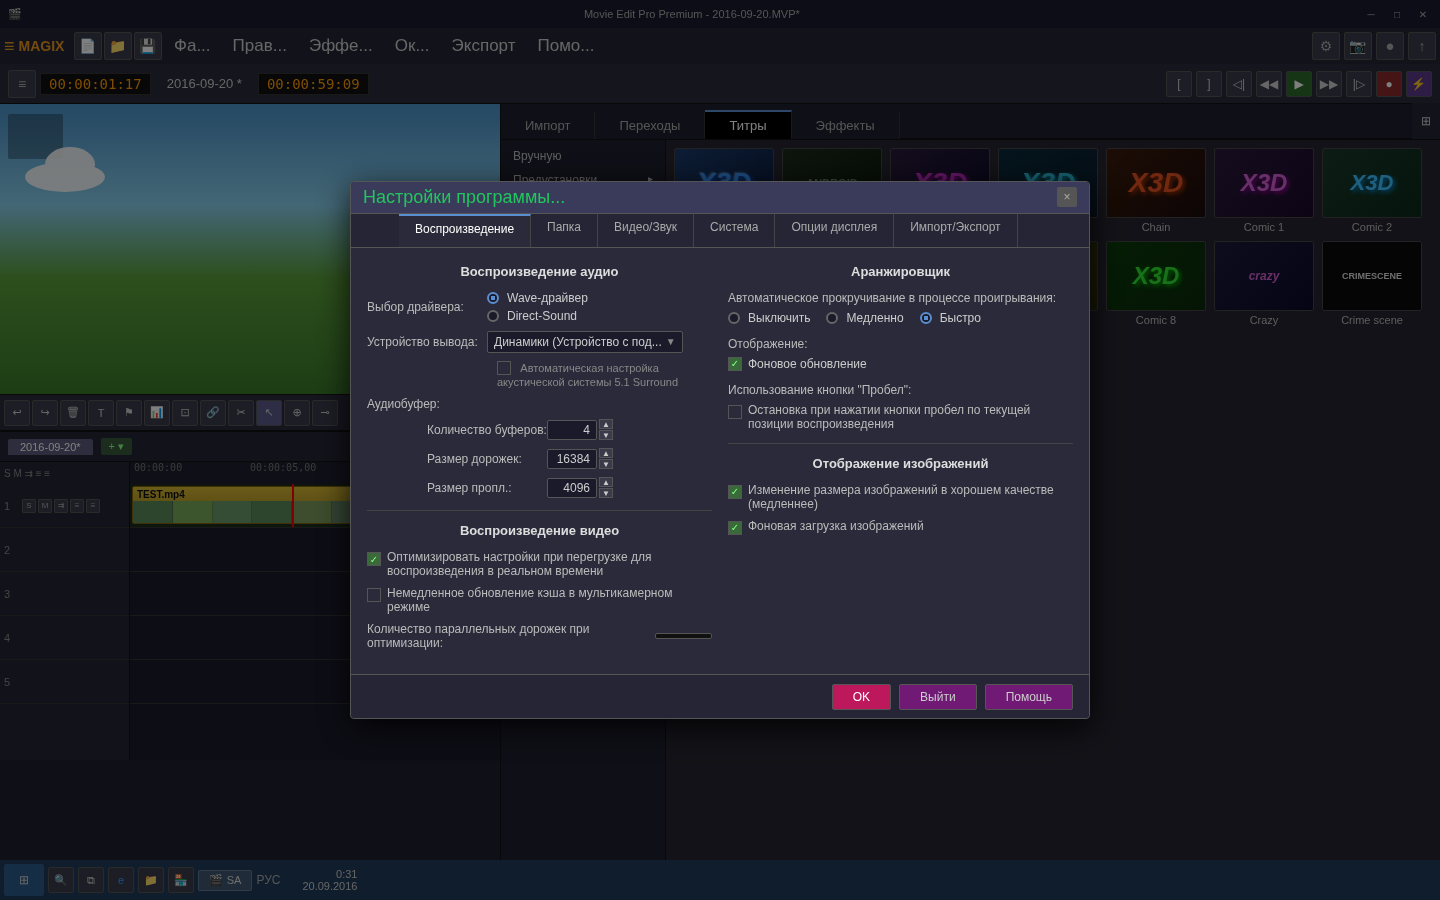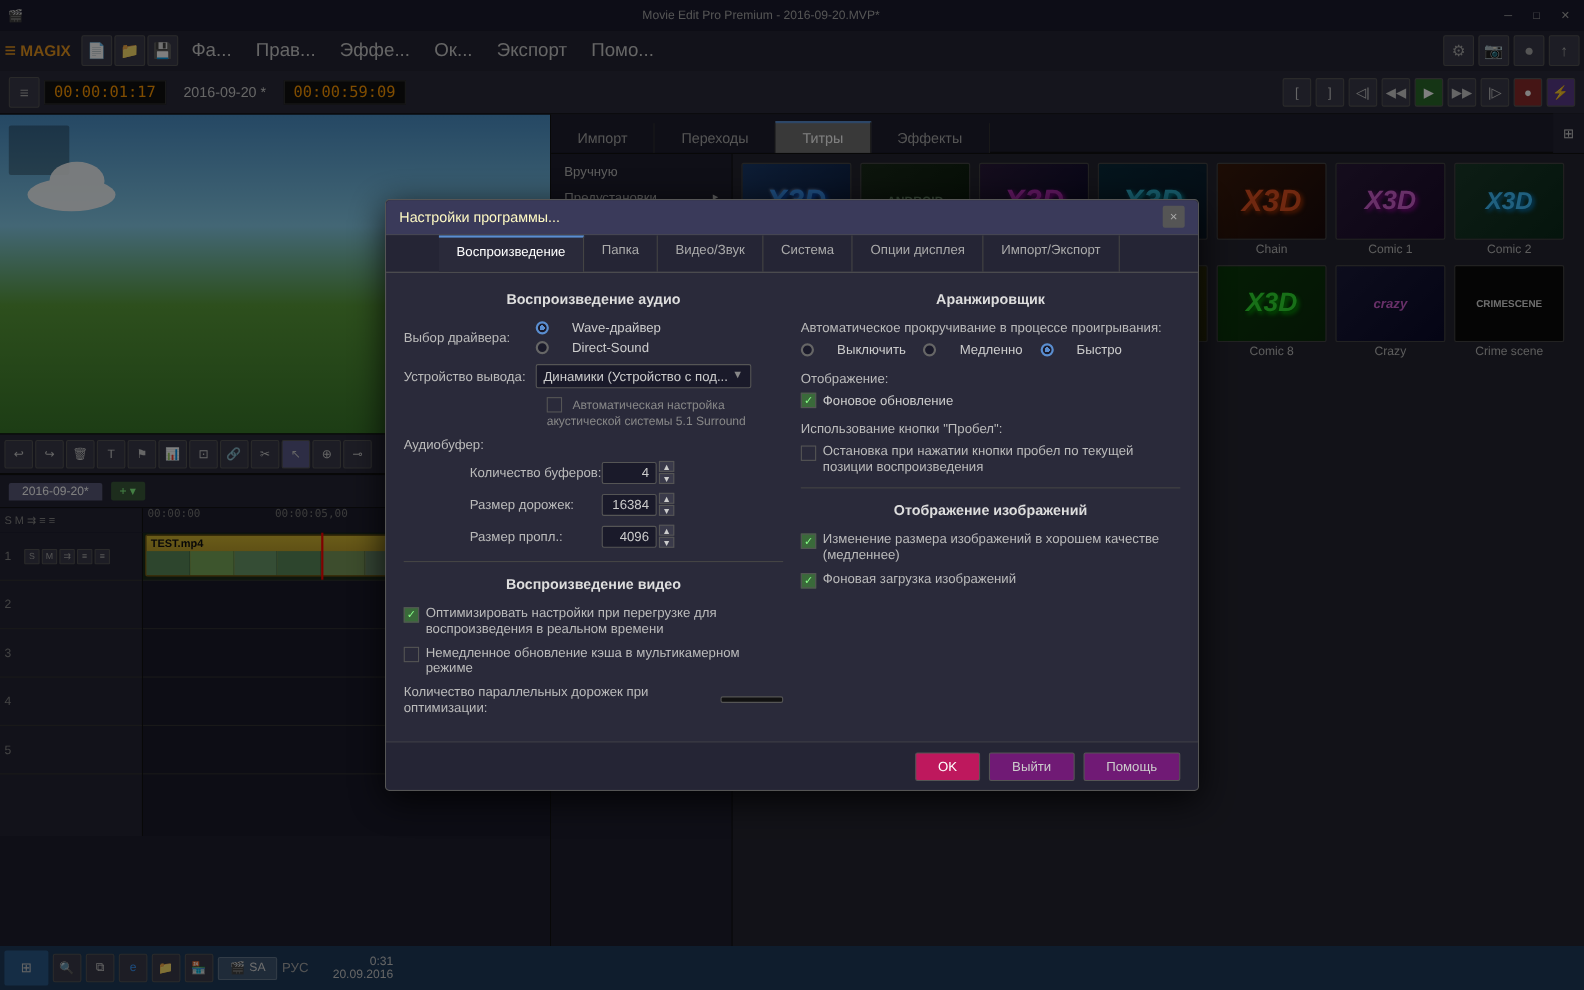--- a/index.html
+++ b/index.html
@@ -60,21 +60,21 @@
     
     #tool-row { height: 36px; background: #2a2a3a; display: flex; align-items: center; padding: 0 4px; gap: 2px; border-top: 1px solid #111; }
     .tool-btn { width: 26px; height: 26px; background: #3a3a4a; border: 1px solid #555; display: flex; align-items: center; justify-content: center; cursor: pointer; color: #ccc; font-size: 11px; border-radius: 2px; }
 
     
     #right-panel { flex: 1; display: flex; flex-direction: column; background: #252530; border-left: 1px solid #111; }
 
     
     #effect-tabs { height: 36px; background: #1e1e2e; display: flex; align-items: flex-end; border-bottom: 1px solid #111; }
     .effect-tab { padding: 6px 24px; color: #aaa; cursor: pointer; font-size: 13px; border-right: 1px solid #333; }
-    .effect-tab.active { background: #737373; color: white; border-top: 2px solid #5a8ed0; }
+    .effect-tab.active { background: #000000; color: white; border-top: 2px solid #5a8ed0; }
 
     
     #effects-content { display: flex; flex: 1; overflow: hidden; }
     #effects-sidebar { width: 165px; background: #1e1e2e; border-right: 1px solid #111; overflow-y: auto; padding: 4px 0; }
     .sidebar-item { padding: 5px 12px; color: #bbb; cursor: pointer; font-size: 12px; }
     .sidebar-item.selected { background: #3d6ea0; color: white; }
     .sidebar-item .arrow { float: right; font-size: 10px; }
 
     
     #effects-grid { flex: 1; overflow-y: auto; padding: 8px; display: flex; flex-wrap: wrap; gap: 8px; align-content: flex-start; }
@@ -120,32 +120,32 @@
     .track-clip { position: absolute; top: 2px; height: 38px; background: linear-gradient(180deg, #d4b832, #a08020); border: 1px solid #806010; border-radius: 2px; overflow: hidden; cursor: pointer; }
     .track-clip-label { position: absolute; top: 2px; left: 4px; color: #111; font-size: 10px; font-weight: bold; }
     .track-clip-thumb { position: absolute; top: 0; left: 0; right: 0; bottom: 0; display: flex; }
     .clip-frame { flex: 1; border-right: 1px solid rgba(0,0,0,0.2); background: #6a9a6a; }
     .playhead { position: absolute; top: 0; bottom: 0; width: 2px; background: red; z-index: 10; }
 
     
     #dialog-overlay { position: fixed; top: 0; left: 0; right: 0; bottom: 0; background: rgba(0,0,0,0.5); z-index: 100; display: flex; align-items: center; justify-content: center; }
     #settings-dialog { width: 740px; background: #2a2a3a; border: 1px solid #555; border-radius: 4px; box-shadow: 0 8px 32px rgba(0,0,0,0.8); }
     #dialog-titlebar { height: 32px; background: #3a3a5a; display: flex; align-items: center; padding: 0 12px; border-radius: 4px 4px 0 0; border-bottom: 1px solid #555; }
-    #dialog-titlebar span { flex: 1; color: #fef9c3; font-size: 13px; }
+    #dialog-titlebar span { flex: 1; color: #22c55e; font-size: 18px; }
     #dialog-close { width: 20px; height: 20px; background: #555; border-radius: 2px; display: flex; align-items: center; justify-content: center; cursor: pointer; color: #aaa; font-size: 12px; }
     #dialog-tabs { height: 34px; background: #252535; display: flex; border-bottom: 1px solid #555; }
     .dialog-tab { padding: 6px 16px; color: #aaa; cursor: pointer; font-size: 12px; border-right: 1px solid #444; }
     .dialog-tab.active { background: #2a2a3a; color: white; border-top: 2px solid #5a8ed0; margin-left: 48px; }
     #dialog-body { padding: 16px; display: grid; grid-template-columns: 1fr 1fr; gap: 16px; min-height: 400px; }
     .dialog-section { }
     .section-title { font-size: 13px; font-weight: bold; color: #ddd; margin-bottom: 12px; text-align: center; }
     .form-row { display: flex; align-items: center; margin-bottom: 8px; }
     .form-label { color: #bbb; font-size: 12px; min-width: 120px; }
     .radio-group { display: flex; flex-direction: column; gap: 4px; }
-    .radio-row { display: flex; align-items: center; gap: 21px; }
+    .radio-row { display: flex; align-items: center; gap: 8px; }
     .radio-btn { width: 12px; height: 12px; border-radius: 50%; border: 2px solid #666; background: #1a1a2a; cursor: pointer; }
     .radio-btn.checked { border-color: #5a8ed0; background: radial-gradient(circle, #5a8ed0 40%, #1a1a2a 40%); }
     .checkbox { width: 14px; height: 14px; background: #3a6a3a; border: 1px solid #555; display: flex; align-items: center; justify-content: center; color: #8f8; font-size: 10px; cursor: pointer; }
     .checkbox.unchecked { background: #2a2a3a; color: transparent; }
     .select-input { background: #1a1a2a; border: 1px solid #555; color: #ccc; padding: 3px 6px; font-size: 12px; border-radius: 2px; display: flex; align-items: center; gap: 4px; cursor: pointer; }
     .select-arrow { color: #888; font-size: 10px; }
     .number-input { display: flex; align-items: center; gap: 2px; }
     .num-box { background: #1a1a2a; border: 1px solid #555; color: #ccc; padding: 2px 6px; font-size: 12px; min-width: 50px; text-align: right; border-radius: 2px; }
     .num-arrows { display: flex; flex-direction: column; gap: 1px; }
     .num-arr { width: 14px; height: 10px; background: #3a3a4a; border: 1px solid #555; display: flex; align-items: center; justify-content: center; font-size: 8px; cursor: pointer; }

